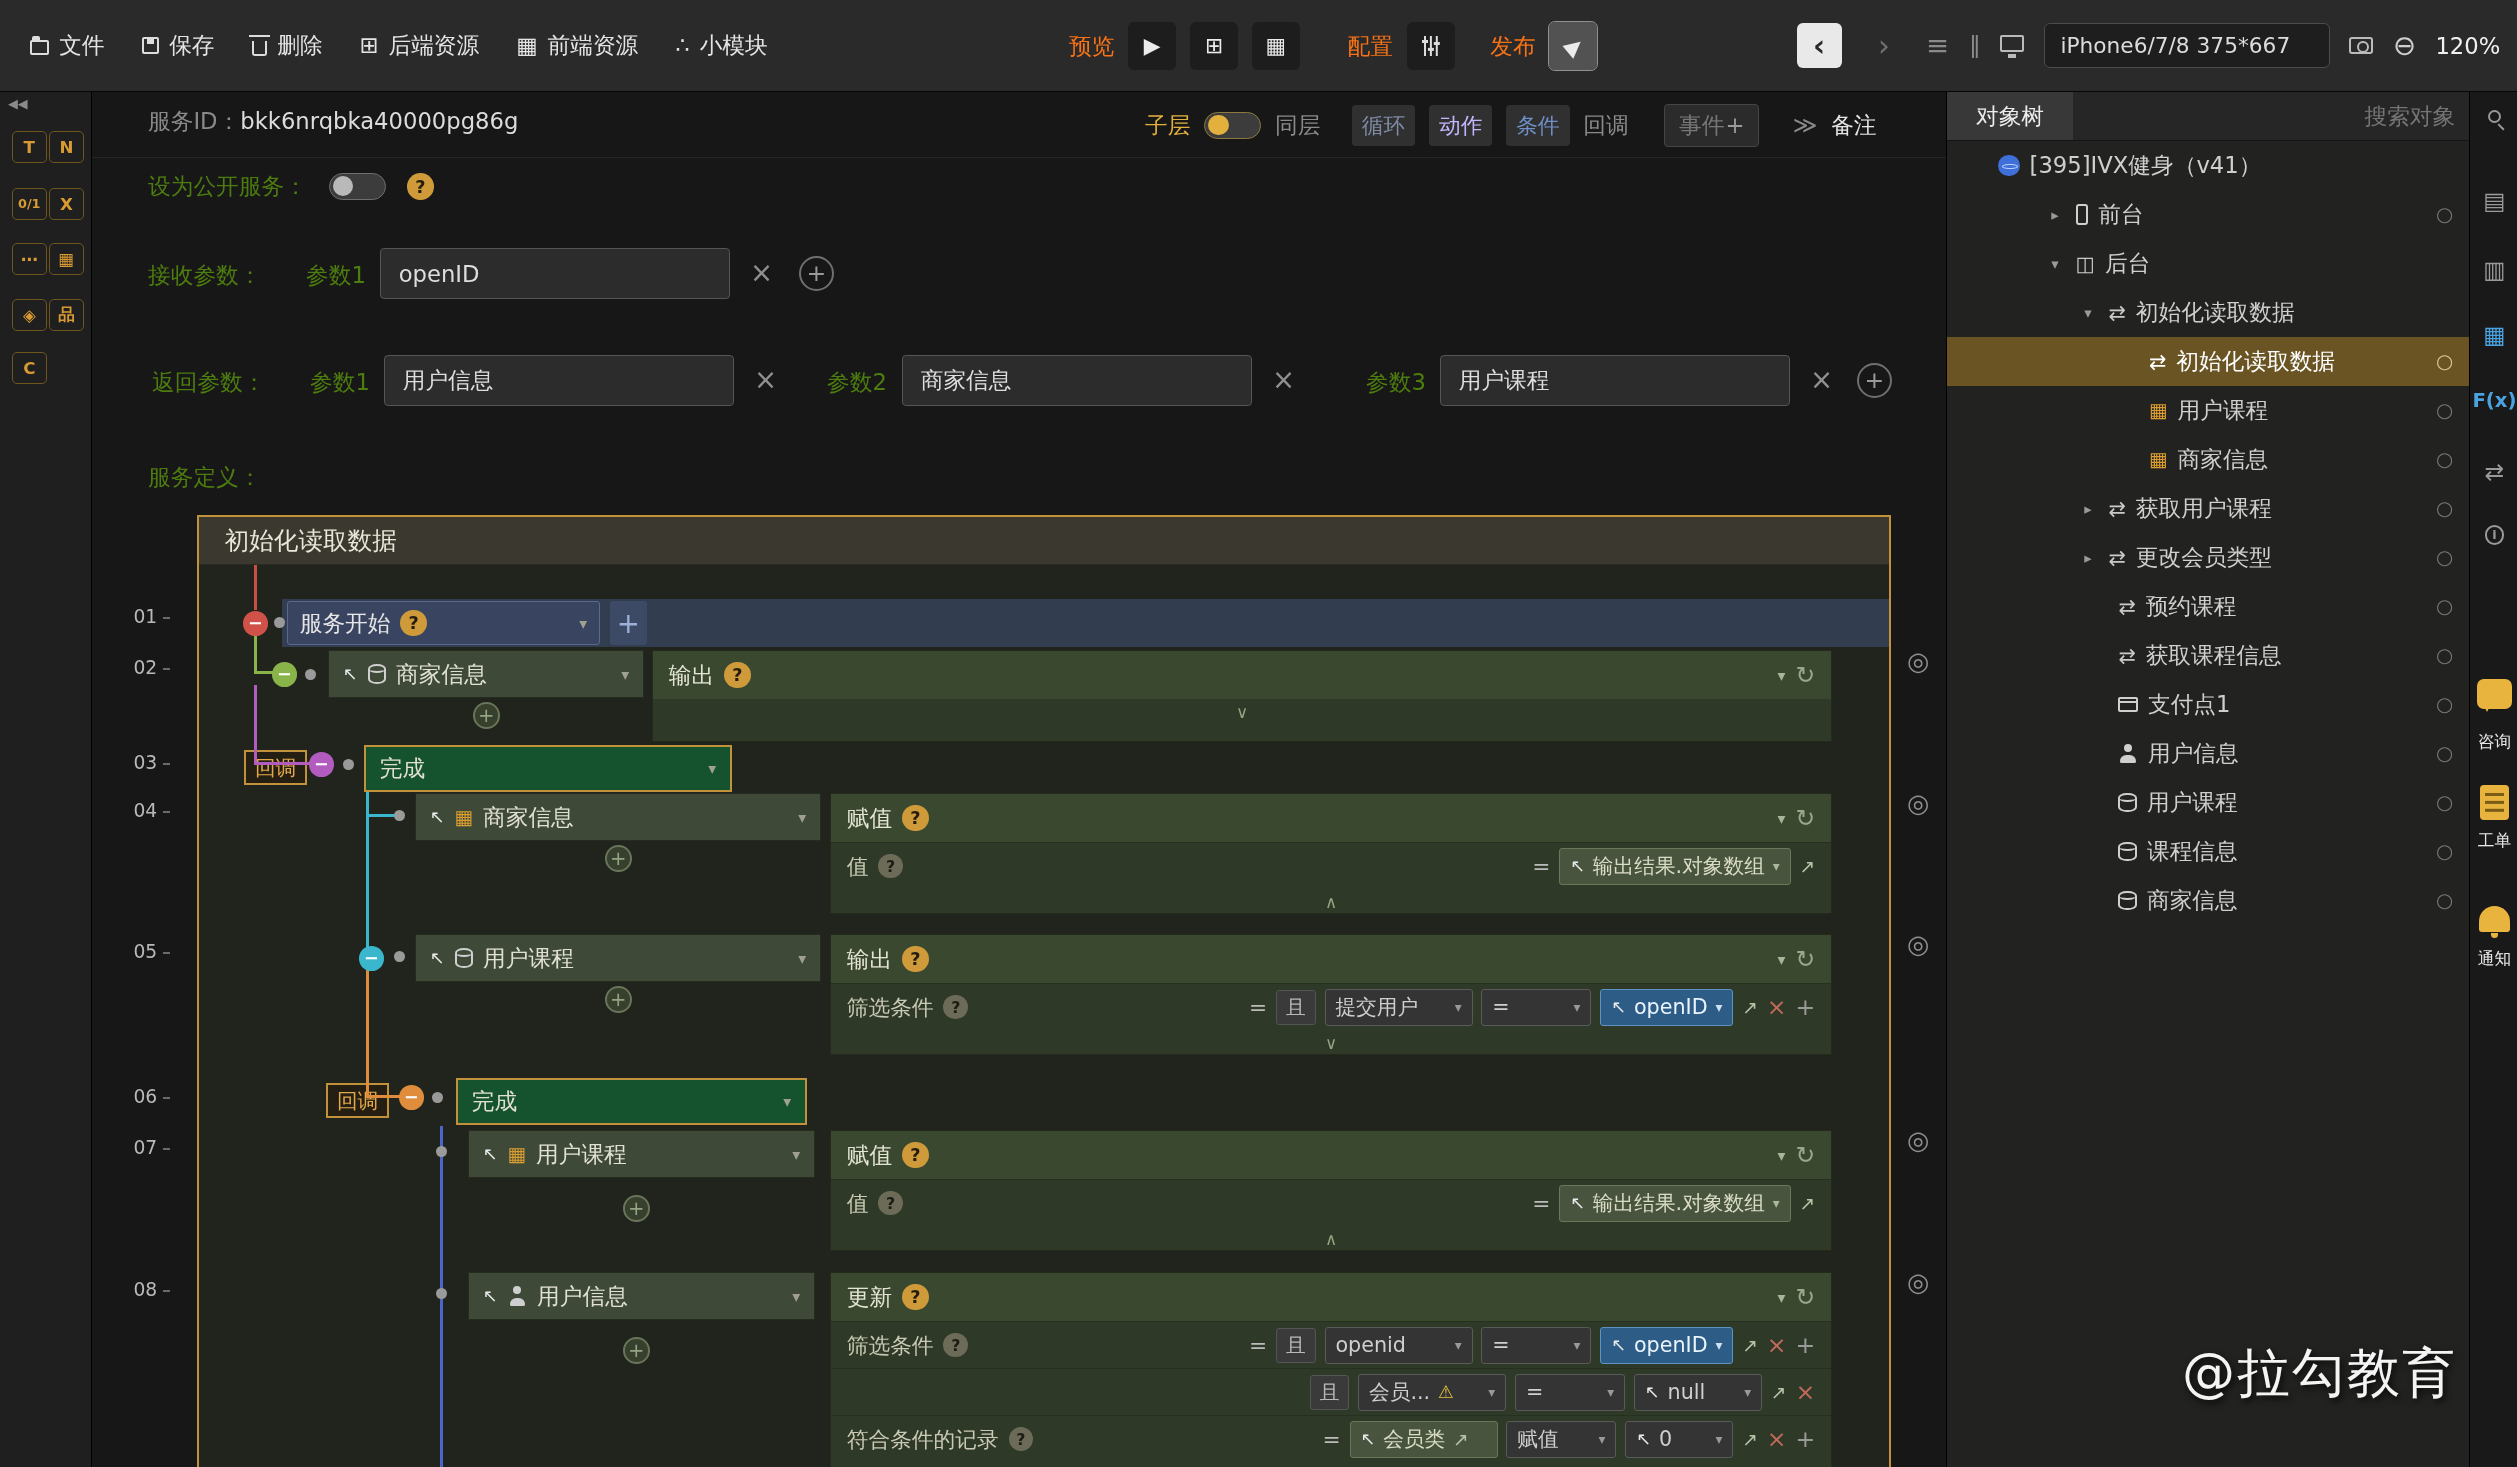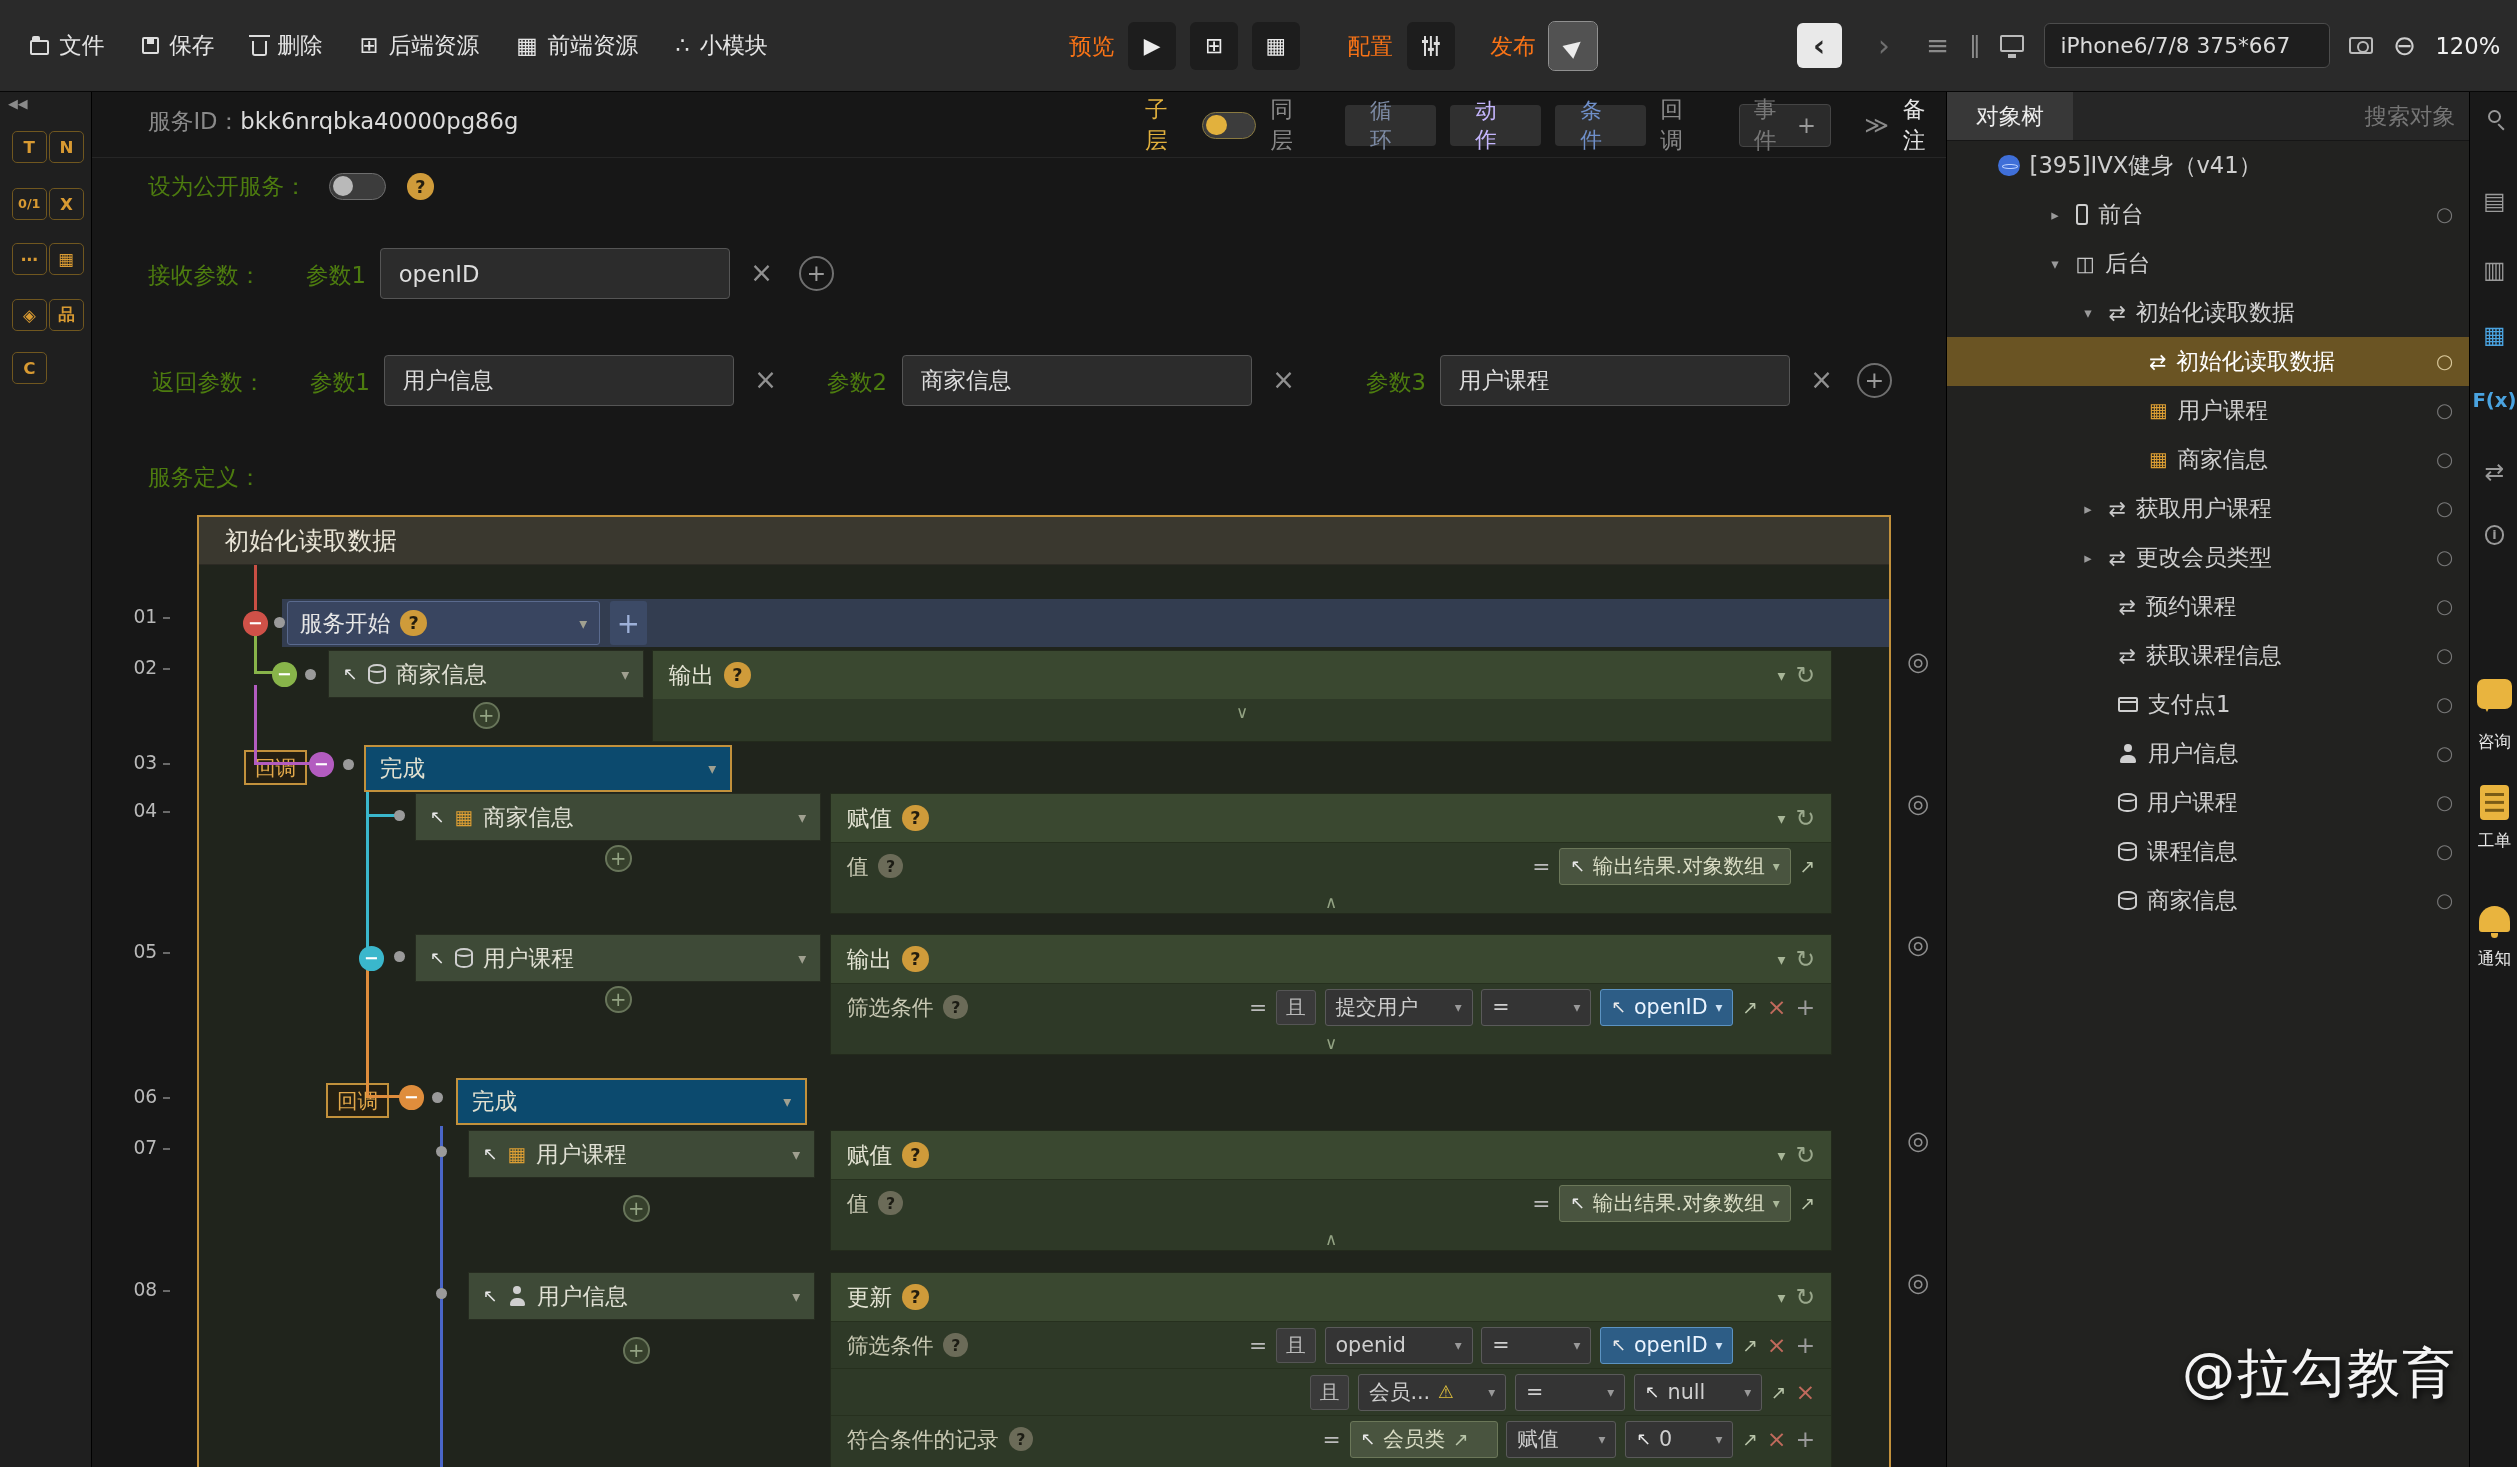--- a/index.html
+++ b/index.html
@@ -76,21 +76,21 @@
 .inputbox{position:absolute;height:51px;background:#2c2c2c;border:1px solid #555;border-radius:3.9px;
   display:flex;align-items:center;padding:0 17.7px;color:#dedede}
 .toggle{width:57px;height:27.6px;border-radius:13.8px;background:#3c3c3c;border:1px solid #6e6e6e;position:relative;display:inline-block}
 .toggle .knob{position:absolute;left:3px;top:2px;width:20.7px;height:20.7px;border-radius:50%;background:#b9b9b9}
 .toggle.on{border-color:#8a7a40}
 .toggle.on .knob{background:#e2b13d}
 .q{width:26.6px;height:26.6px;min-width:26.6px;border-radius:50%;background:#cf9b3a;color:#241d0e;font-size:17.7px;font-weight:bold;
   display:inline-flex;align-items:center;justify-content:center}
 .qg{width:24.6px;height:24.6px;min-width:24.6px;border-radius:50%;background:#6b6b58;color:#1c1c14;font-size:15.8px;font-weight:bold;
   display:inline-flex;align-items:center;justify-content:center}
-.pill{height:41px;padding:0 25px;border-radius:3.9px;background:#303030;display:inline-flex;align-items:center;font-size:21.7px}
+.pill{height:41px;padding:0 10px;border-radius:3.9px;background:#303030;display:inline-flex;align-items:center;font-size:21.7px}
 .xg{color:#909090;font-size:27.6px}
 .plusc{width:35px;height:35px;border-radius:50%;border:2px solid #6f6f6f;color:#9a9a9a;
   display:inline-flex;align-items:center;justify-content:center;font-size:23.6px}
 .hdr-controls{position:absolute;left:1053px;top:9.9px;display:flex;align-items:center;gap:13.8px;height:47px}
 .eventbox{height:43px;padding:0 13.8px;background:#2b2b2b;border:1px solid #454545;border-radius:3.9px;
   display:flex;align-items:center;gap:1px;color:#777;margin-left:21.7px}
 .divider{position:absolute;left:0;top:65px;width:1854px;height:1px;background:#262626}
 
 
 .flow{position:absolute;left:105px;top:423px;width:1694px;height:954px;border:2px solid #c2913c;background:#20241c;overflow:hidden}
@@ -112,21 +112,21 @@
 .refr{color:#9aa88c;font-size:23.6px}
 .crow{display:flex;align-items:center;height:47px;padding:0 15.8px;border-top:1px solid #26301e;color:#c9c9b4;font-size:21.7px}
 .crow .lblg{display:flex;align-items:center;gap:9.9px}
 .rgrp{margin-left:auto;display:flex;align-items:center;gap:8.9px}
 .cctr{height:25.6px;display:flex;align-items:center;justify-content:center;color:#93a383;font-size:16.7px}
 .ocirc{position:absolute;width:24.6px;height:24.6px;border-radius:50%;color:#fff;font-weight:bold;
   display:flex;align-items:center;justify-content:center;font-size:17.7px;z-index:3}
 .dot{position:absolute;width:10.8px;height:10.8px;border-radius:50%;background:#9a9a9a;z-index:3}
 .cbtag{position:absolute;height:35px;padding:0 8.9px;border:2px solid #c2913c;color:#e2a84a;background:#241f12;
   display:flex;align-items:center;font-size:20.7px}
-.donebox{position:absolute;height:47px;background:#0c4a6e;border:2px solid #c2913c;display:flex;
+.donebox{position:absolute;height:47px;background:#14532d;border:2px solid #c2913c;display:flex;
   align-items:center;padding:0 13.8px;color:#e0e0d0}
 .donebox .car{margin-left:auto;color:#a0a090;font-size:15.8px}
 .nplus{position:absolute;width:26.6px;height:26.6px;border-radius:50%;background:#36402c;border:2px solid #68755a;
   color:#93a383;display:flex;align-items:center;justify-content:center;font-size:19.7px;z-index:3}
 .dd{height:37px;background:#343434;border:1px solid #5a5a5a;border-radius:3px;display:flex;align-items:center;
   gap:7.9px;padding:0 9.9px;color:#cfcfcf;font-size:20.7px}
 .dd .car{margin-left:auto;color:#999;font-size:13.8px}
 .andb{height:35px;padding:0 8.9px;background:#3a3a3a;border:1px solid #555;border-radius:3px;color:#b9b9b9;
   font-size:19.7px;display:flex;align-items:center}
 .chip{height:37px;background:#49543f;border:1px solid #6b7759;border-radius:3px;display:flex;align-items:center;

